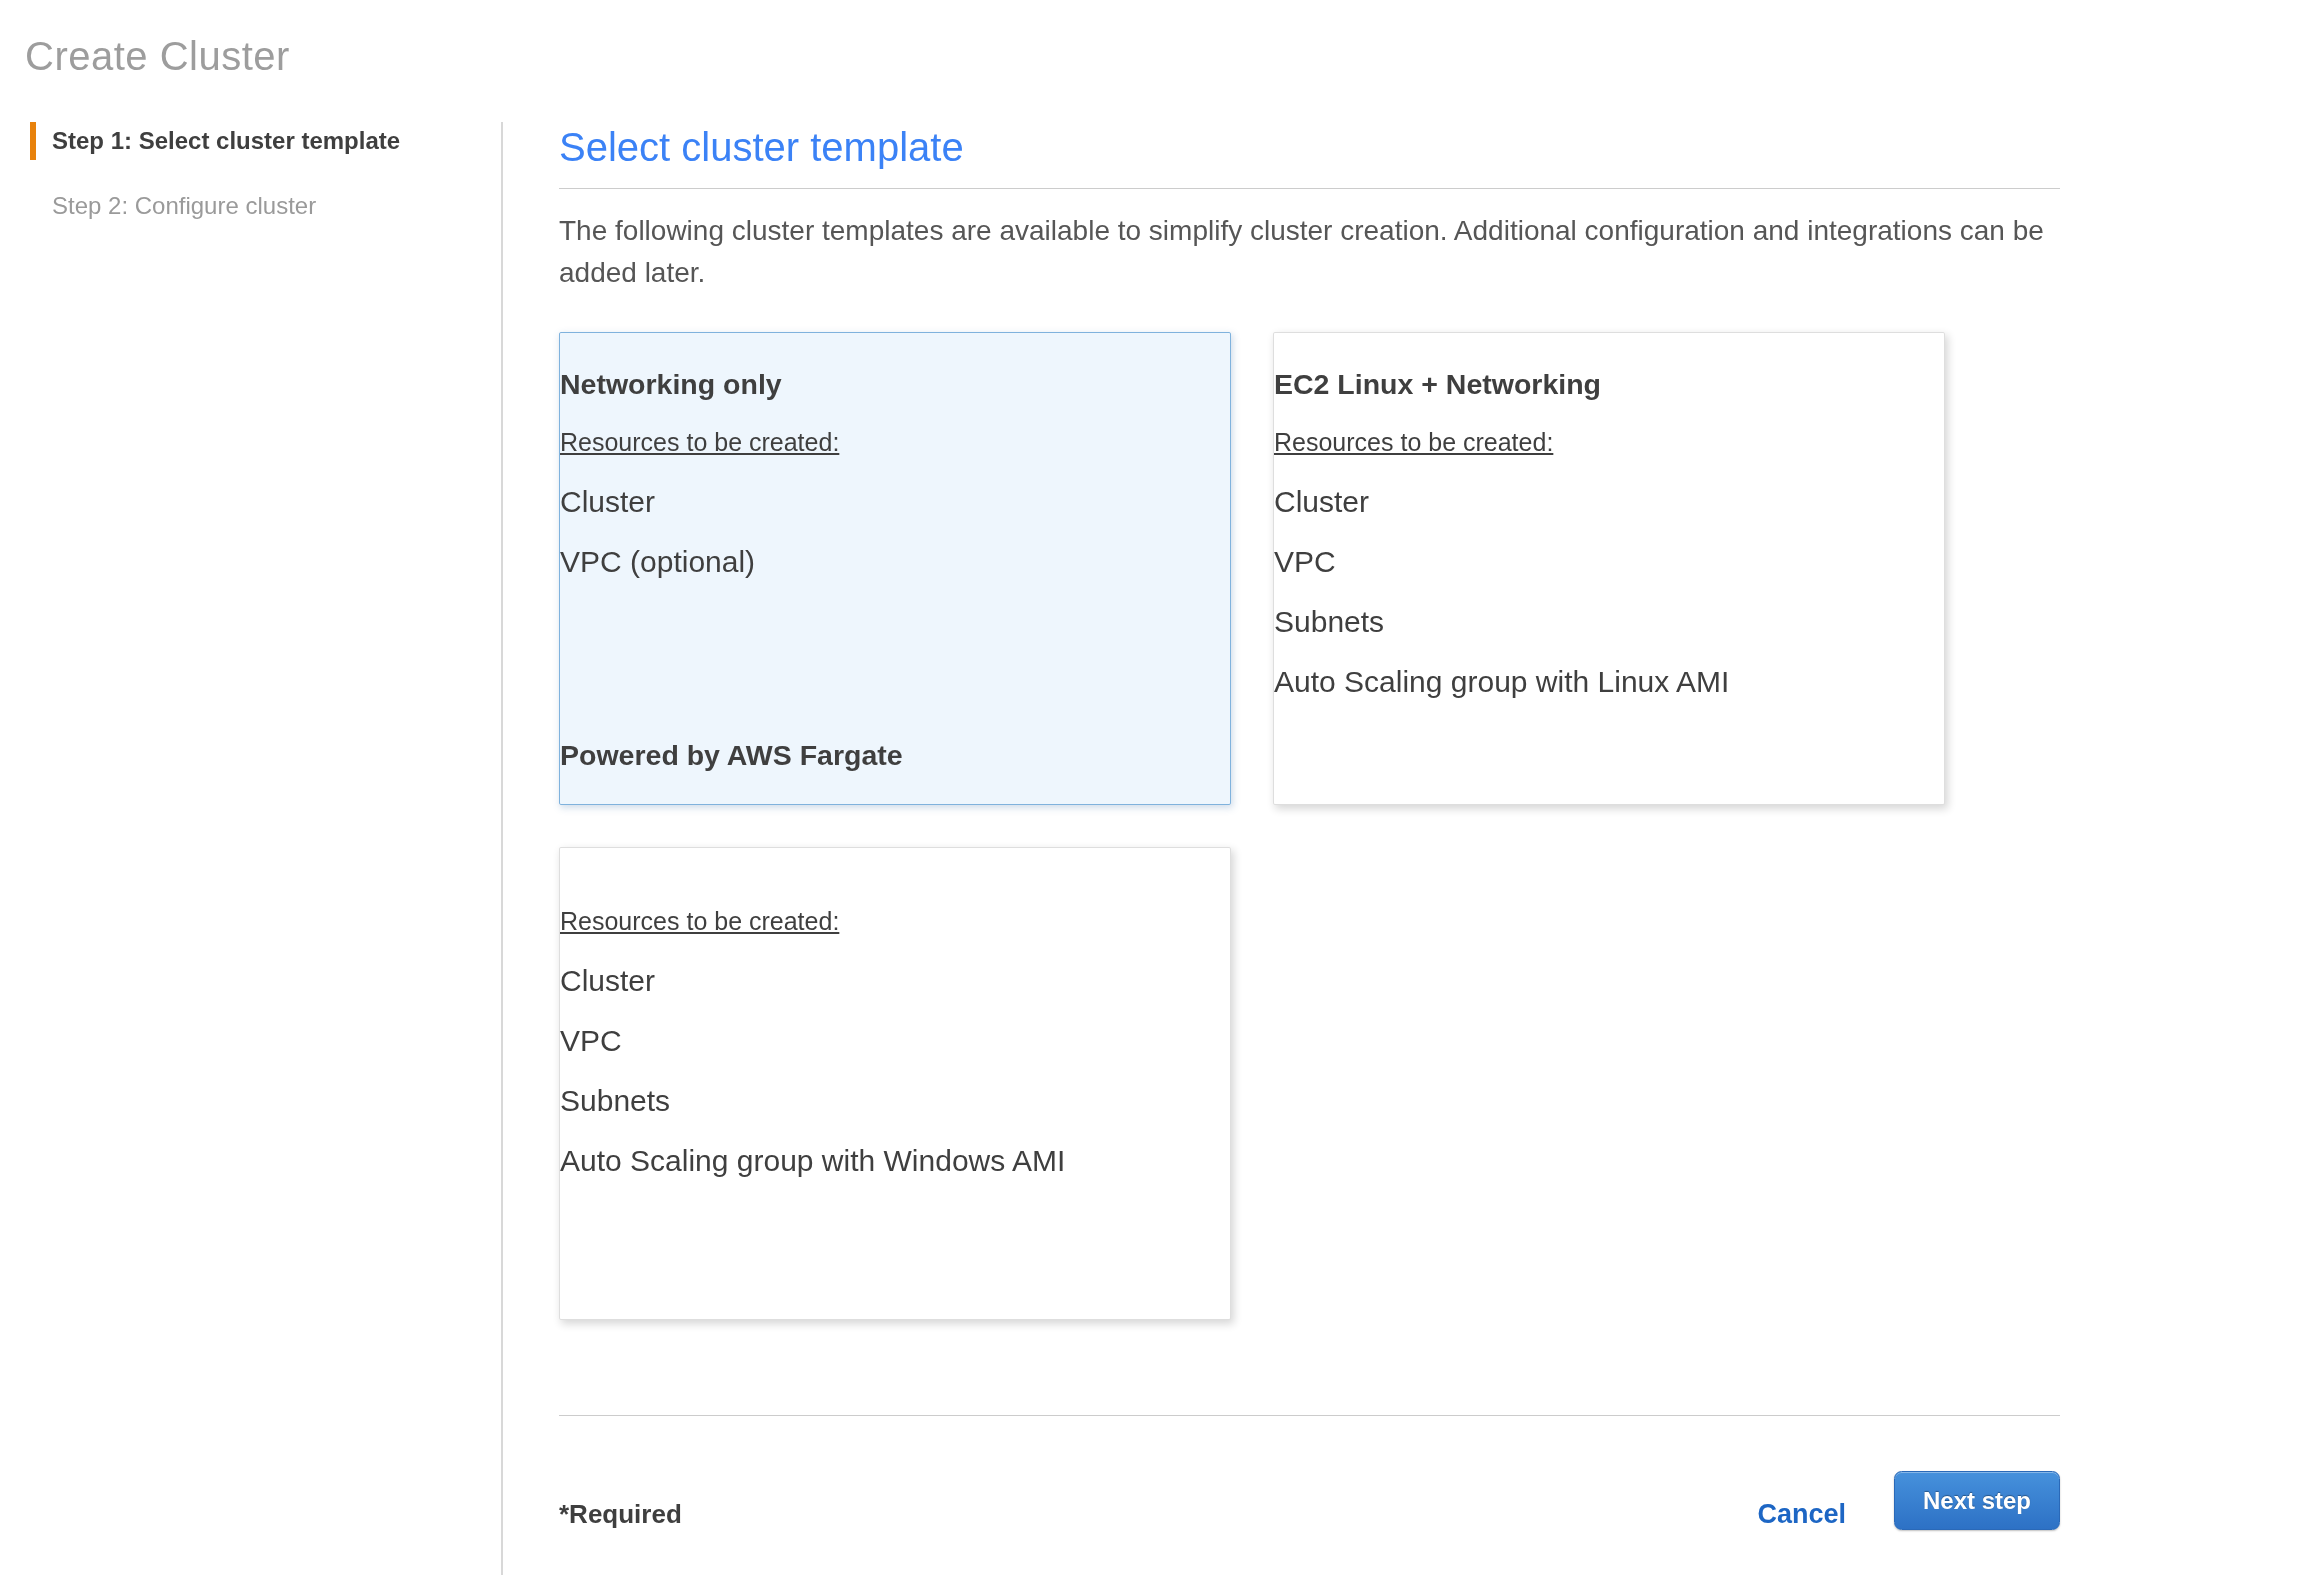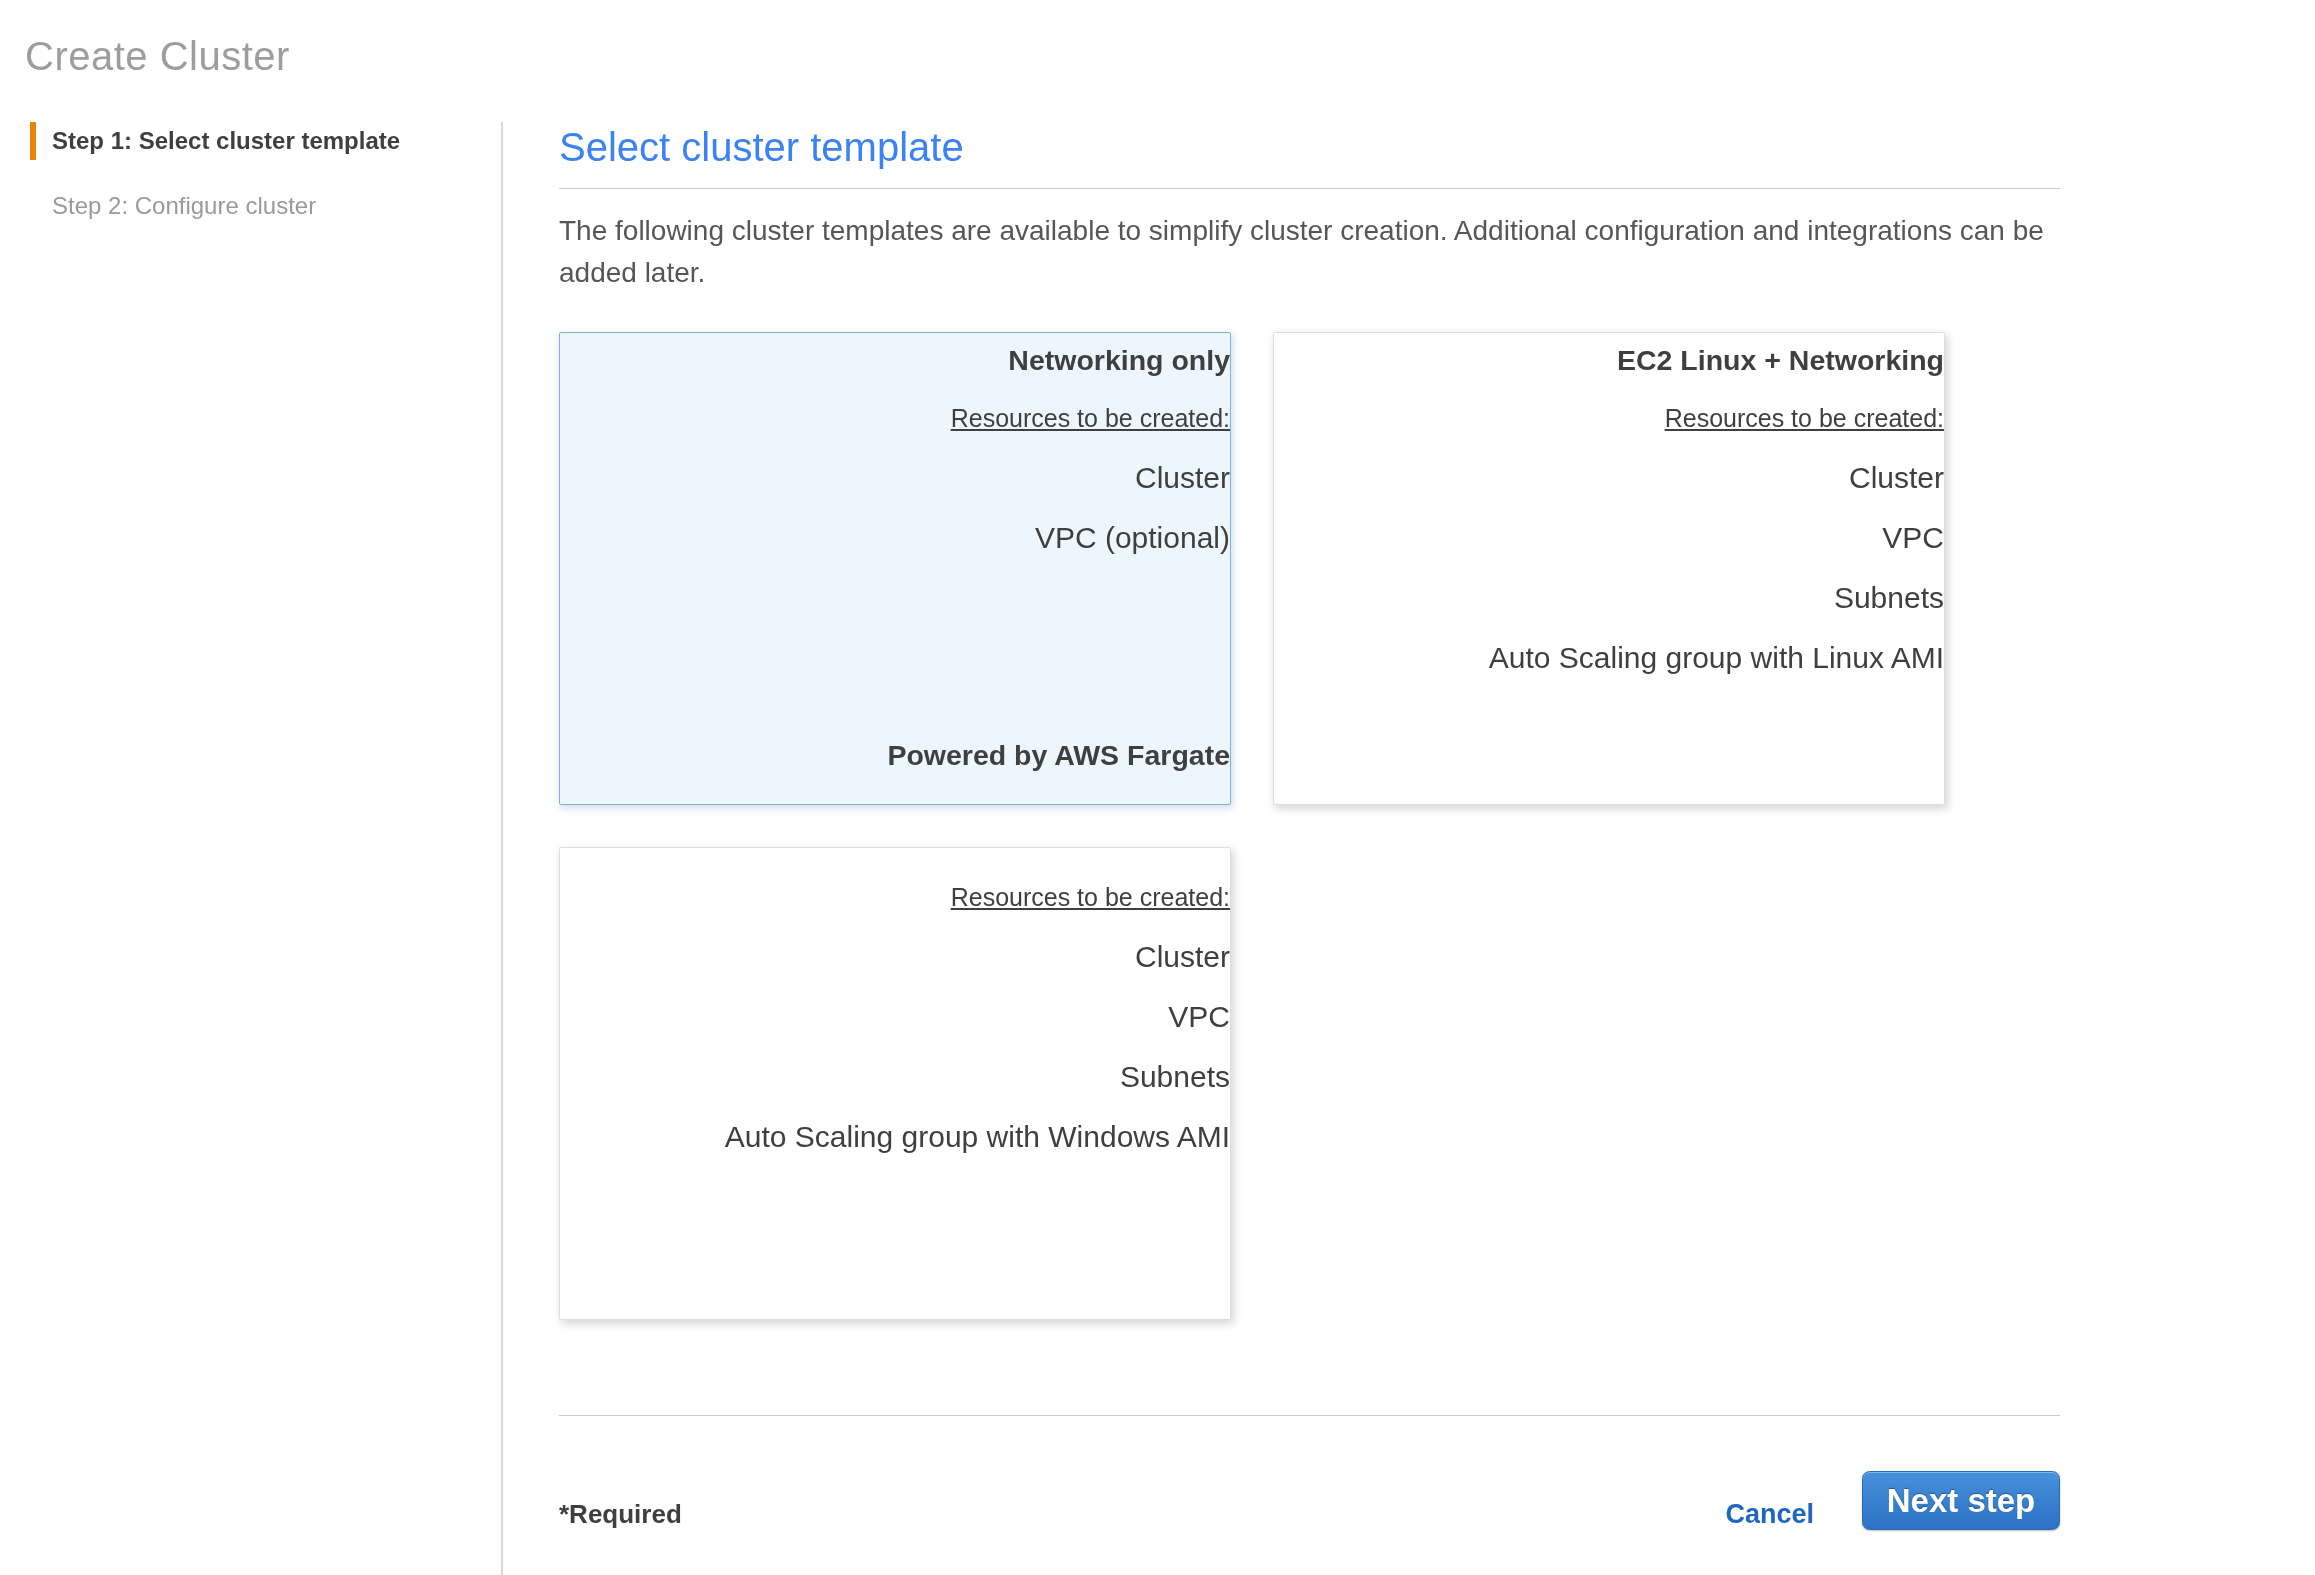--- a/index.html
+++ b/index.html
@@ -93,22 +93,22 @@
     row-gap: 42px;
   }
   .card {
     position: relative;
     width: 672px;
     height: 473px;
     background: #ffffff;
     border: 1px solid #dedede;
     border-radius: 1.9px;
     box-shadow: 2.9px 3.8px 8.6px rgba(0,0,0,0.16);
-    text-align: right;
-    padding-top: 9px;
+    text-align: left;
+    padding-top: 33px;
     cursor: pointer;
   }
   .card.selected {
     background: #eef6fd;
     border: 1.9px solid #7fb2dd;
     box-shadow: 1.9px 2.9px 7.6px rgba(70,120,170,0.25);
   }
   .card-title {
     font-size: 28.5px;
     line-height: 36px;
@@ -160,28 +160,28 @@
     font-weight: bold;
     color: #1d66c4;
     margin-right: 48px;
     cursor: pointer;
     background: none;
     border: none;
     font-family: inherit;
     padding: 0;
   }
   .next-btn {
-    width: 198px;
+    width: 166px;
     height: 59px;
     border-radius: 7.6px;
     border: 1px solid #2a69b8;
     background: linear-gradient(180deg, #4691dc 0%, #2d71c5 100%);
     box-shadow: inset 0 1px 0 rgba(255,255,255,0.35), 0 1px 1.9px rgba(0,0,0,0.25);
     color: #ffffff;
-    font-size: 33px;
+    font-size: 24px;
     font-weight: bold;
     font-family: inherit;
     text-shadow: 0 -1px 1px rgba(0,0,0,0.35);
     cursor: pointer;
   }
 </style>
 </head>
 <body>
 
 <h1 class="page-title">Create Cluster</h1>

